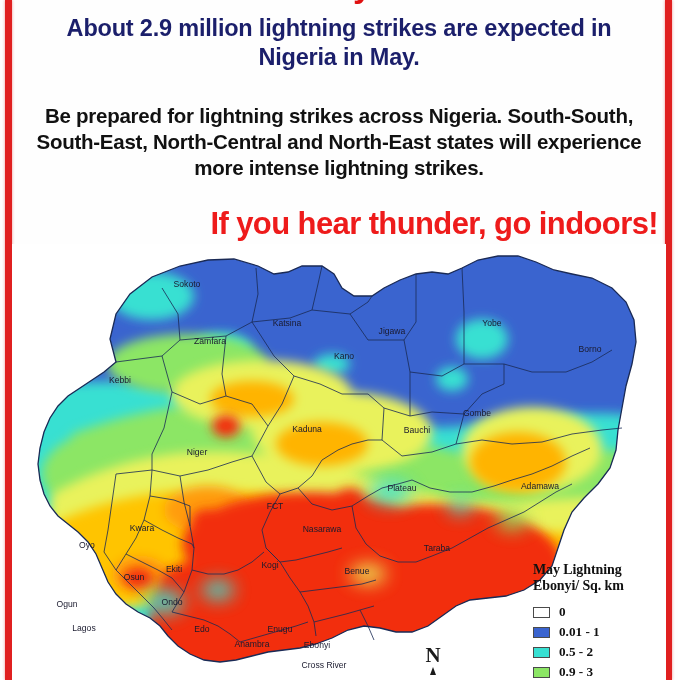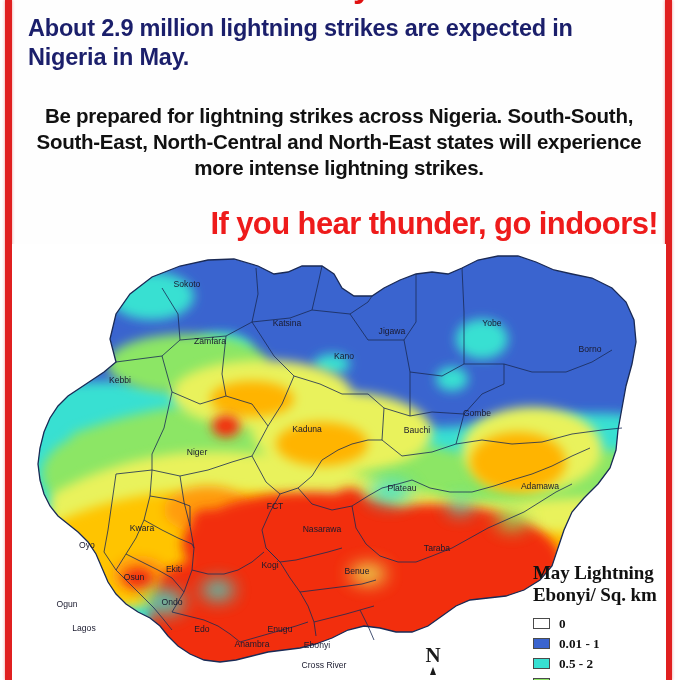--- a/index.html
+++ b/index.html
@@ -26,21 +26,21 @@
     letter-spacing:-.5px;overflow:hidden;
   }
 
   .content{position:absolute;left:16px;right:16px;top:0;}
 
   .headline{
     color:#1b1f6b;
     font-weight:bold;
     font-size:23.5px;
     line-height:1.22;
-    text-align:left;
+    text-align:center;
     margin:14px 12px 0 12px;
     letter-spacing:-.2px;
   }
   .subtext{
     color:#111111;
     font-weight:bold;
     font-size:20.5px;
     line-height:1.26;
     text-align:center;
     margin:32px 6px 0 6px;
@@ -70,21 +70,21 @@
     paint-order:stroke;
   }
 
   
   .legend{
     position:absolute;left:533px;top:562px;width:128px;
   }
   .legend-title{
     font-family:"Liberation Serif", serif;
     font-weight:bold;
-    font-size:19px;
+    font-size:14px;
     color:#111;
     line-height:1.15;
     letter-spacing:-.1px;
   }
   .legend-items{margin-top:9px;}
   .legend-row{
     display:flex;align-items:center;height:18px;margin-bottom:2px;
   }
   .swatch{
     width:17px;height:11px;border:1.4px solid #4a4a4a;

